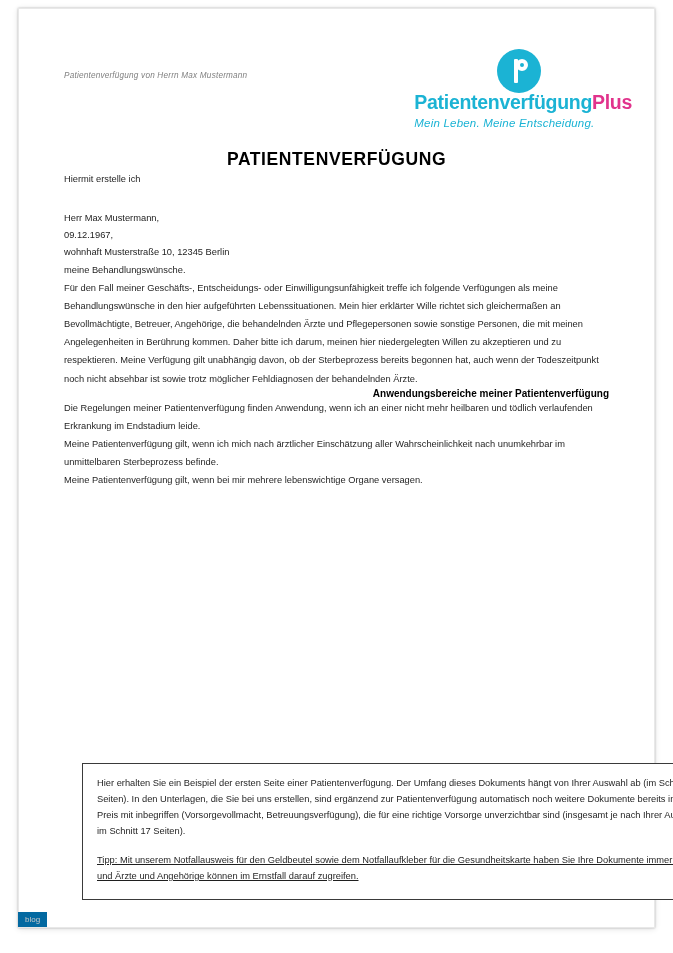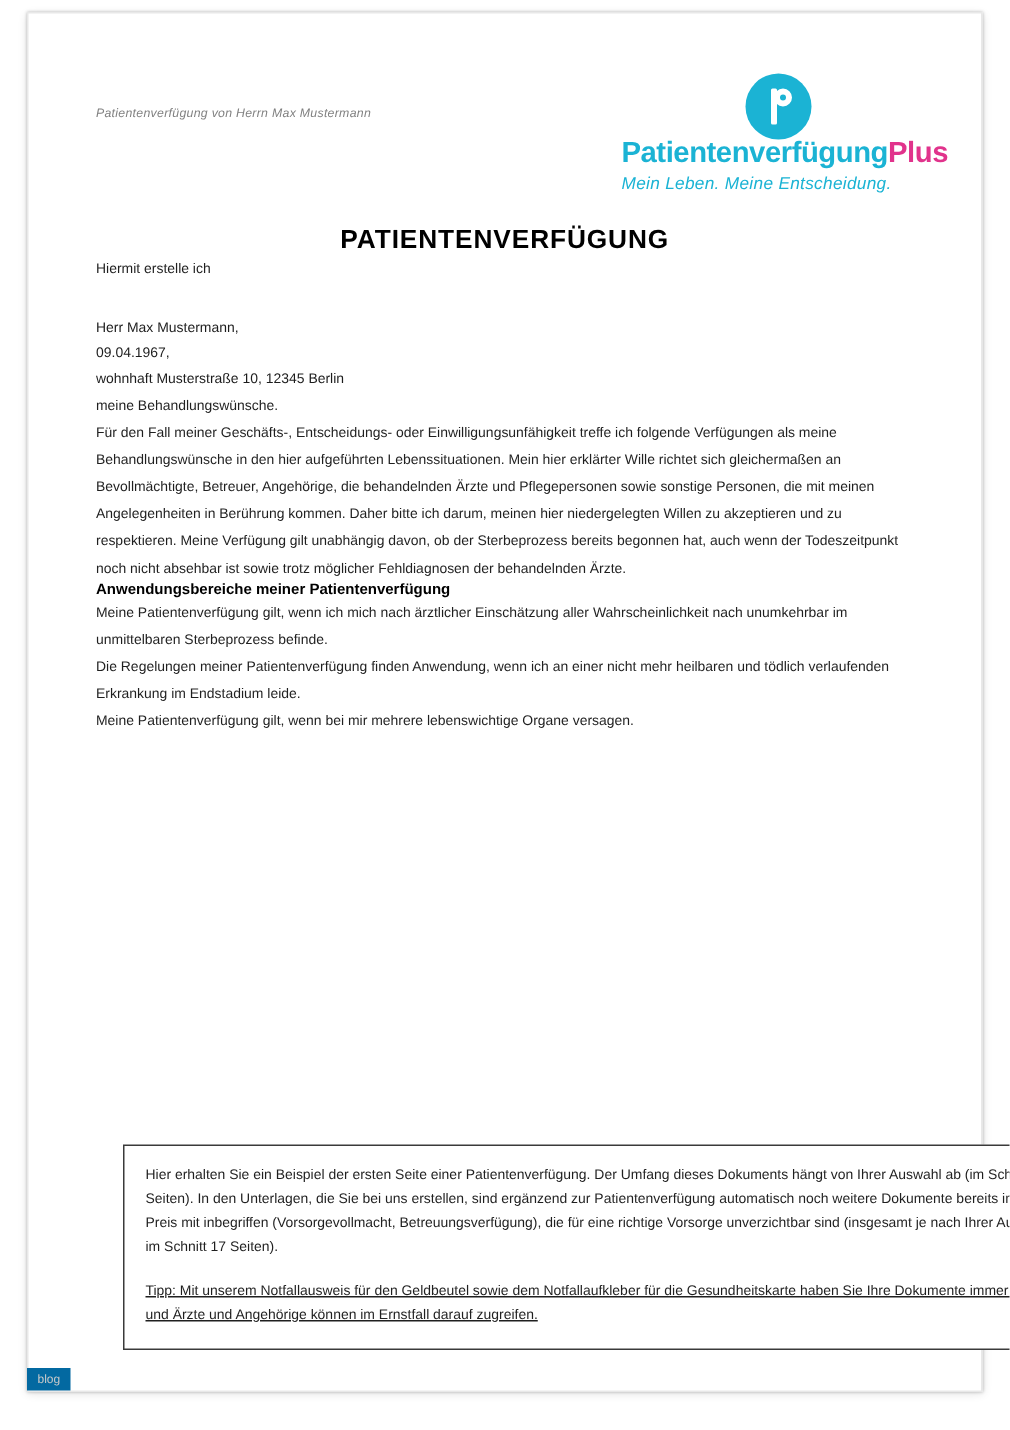--- a/index.html
+++ b/index.html
@@ -133,21 +133,21 @@
   .s-addr { margin-top: 22px; }
   .s-addr .line { font-size: 9.3px; line-height: 1.82; }
   .s-meine { margin-top: 36px; }
   .s-fall { margin-top: 38px; }
   h2.sec-title {
     margin: 0;
     font-size: 10px;
     font-weight: bold;
     color: #000;
   }
-  .s-anwend { margin-top: 48px; }
+  .s-anwend { margin-top: 48px; text-align: right; }
   .s-p1 { margin-top: 18px; }
   .s-p2 { margin-top: 20px; }
   .s-p3 { margin-top: 20px; }
 
   
   .note-box {
     position: absolute;
     left: 63px;
     top: 754px;
     width: 634px;
@@ -194,32 +194,32 @@
     </div>
 
     <div class="content">
 
       <h1 class="doc-title">PATIENTENVERFÜGUNG</h1>
 
       <p class="para s-hiermit">Hiermit erstelle ich</p>
 
       <div class="s-addr">
         <div class="line">Herr Max Mustermann,</div>
-        <div class="line">09.04.1967,</div>
+        <div class="line">09.12.1967,</div>
         <div class="line">wohnhaft Musterstraße 10, 12345 Berlin</div>
       </div>
 
       <p class="para s-meine">meine Behandlungswünsche.</p>
 
       <p class="para s-fall">Für den Fall meiner Geschäfts-, Entscheidungs- oder Einwilligungsunfähigkeit treffe ich folgende Verfügungen als meine Behandlungswünsche in den hier aufgeführten Lebenssituationen. Mein hier erklärter Wille richtet sich gleichermaßen an Bevollmächtigte, Betreuer, Angehörige, die behandelnden Ärzte und Pflegepersonen sowie sonstige Personen, die mit meinen Angelegenheiten in Berührung kommen. Daher bitte ich darum, meinen hier niedergelegten Willen zu akzeptieren und zu respektieren. Meine Verfügung gilt unabhängig davon, ob der Sterbeprozess bereits begonnen hat, auch wenn der Todeszeitpunkt noch nicht absehbar ist sowie trotz möglicher Fehldiagnosen der behandelnden Ärzte.</p>
 
       <h2 class="sec-title s-anwend">Anwendungsbereiche meiner Patientenverfügung</h2>
 
+      <p class="para s-p2">Die Regelungen meiner Patientenverfügung finden Anwendung, wenn ich an einer nicht mehr heilbaren und tödlich verlaufenden Erkrankung im Endstadium leide.</p>
       <p class="para s-p1">Meine Patientenverfügung gilt, wenn ich mich nach ärztlicher Einschätzung aller Wahrscheinlichkeit nach unumkehrbar im unmittelbaren Sterbeprozess befinde.</p>
-      <p class="para s-p2">Die Regelungen meiner Patientenverfügung finden Anwendung, wenn ich an einer nicht mehr heilbaren und tödlich verlaufenden Erkrankung im Endstadium leide.</p>
       <p class="para s-p3">Meine Patientenverfügung gilt, wenn bei mir mehrere lebenswichtige Organe versagen.</p>
 
     </div>
 
     <div class="note-box">
       <p>Hier erhalten Sie ein Beispiel der ersten Seite einer Patientenverfügung. Der Umfang dieses Dokuments hängt von Ihrer Auswahl ab (im Schnitt 7 Seiten). In den Unterlagen, die Sie bei uns erstellen, sind ergänzend zur Patientenverfügung automatisch noch weitere Dokumente bereits im Preis mit inbegriffen (Vorsorgevollmacht, Betreuungsverfügung), die für eine richtige Vorsorge unverzichtbar sind (insgesamt je nach Ihrer Auswahl im Schnitt 17 Seiten).</p>
       <p>Tipp: Mit unserem Notfallausweis für den Geldbeutel sowie dem Notfallaufkleber für die Gesundheitskarte haben Sie Ihre Dokumente immer dabei und Ärzte und Angehörige können im Ernstfall darauf zugreifen.</p>
     </div>
 
   </div>

